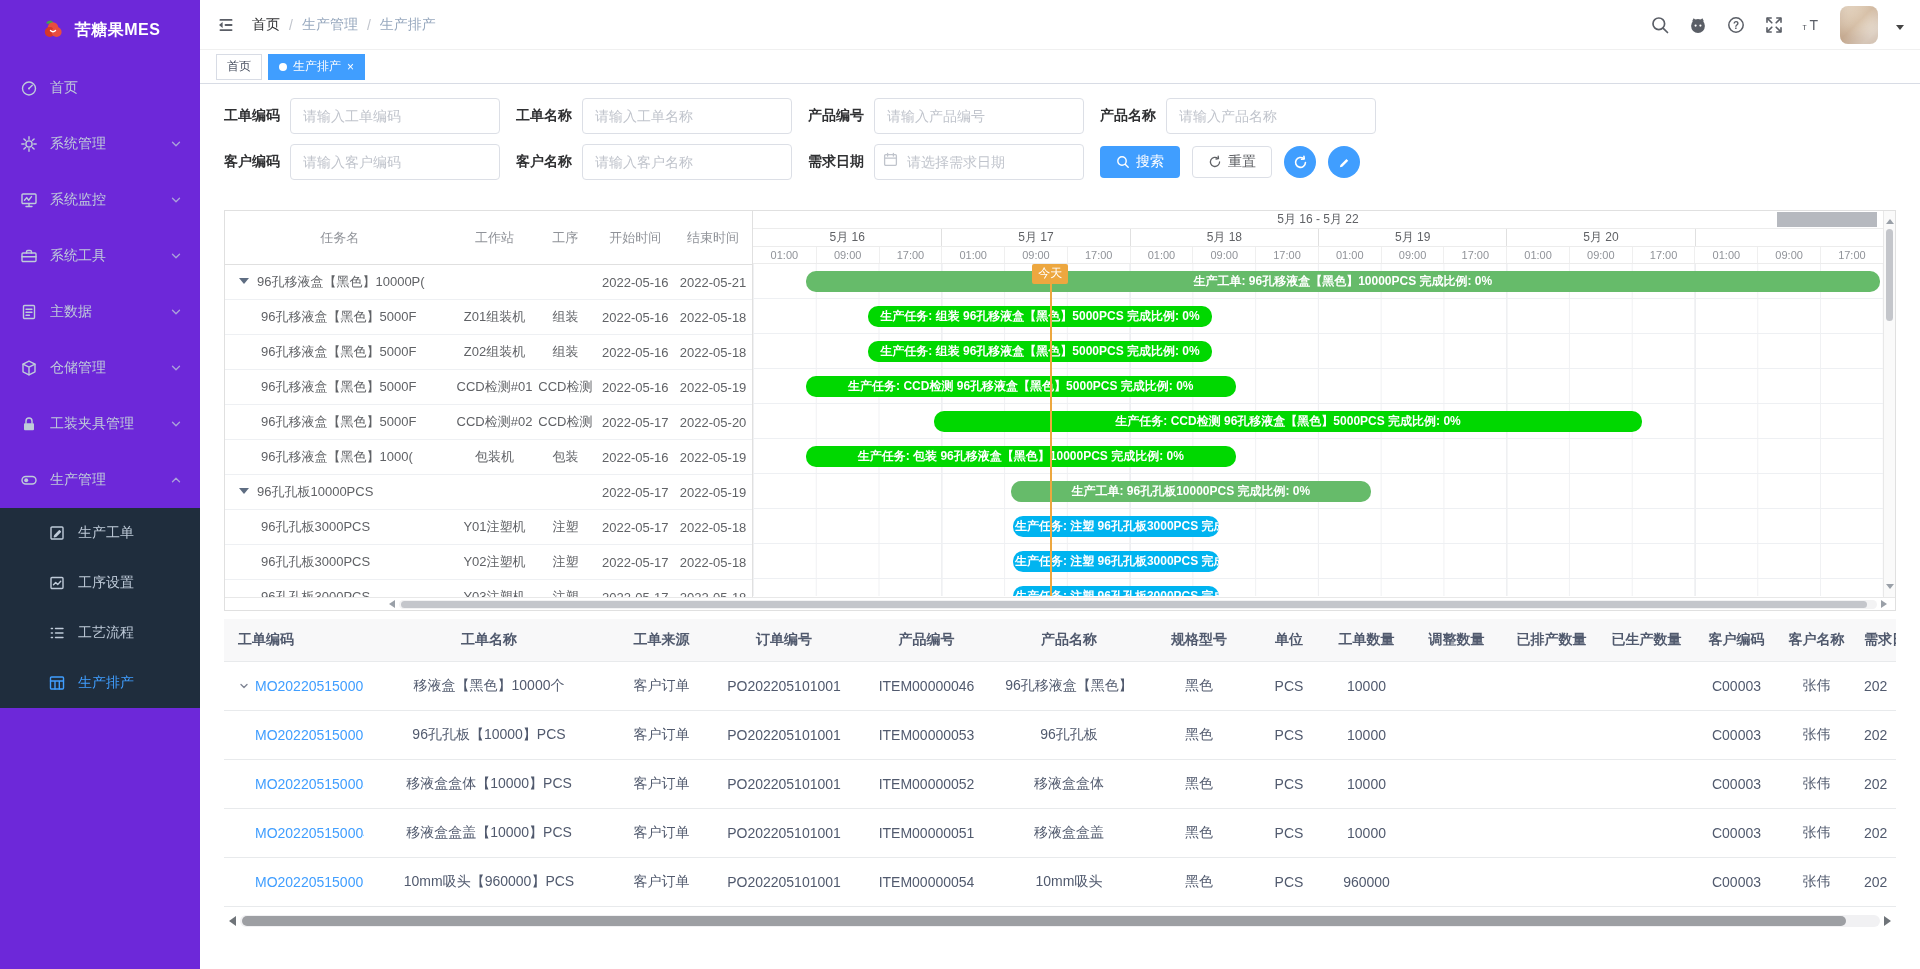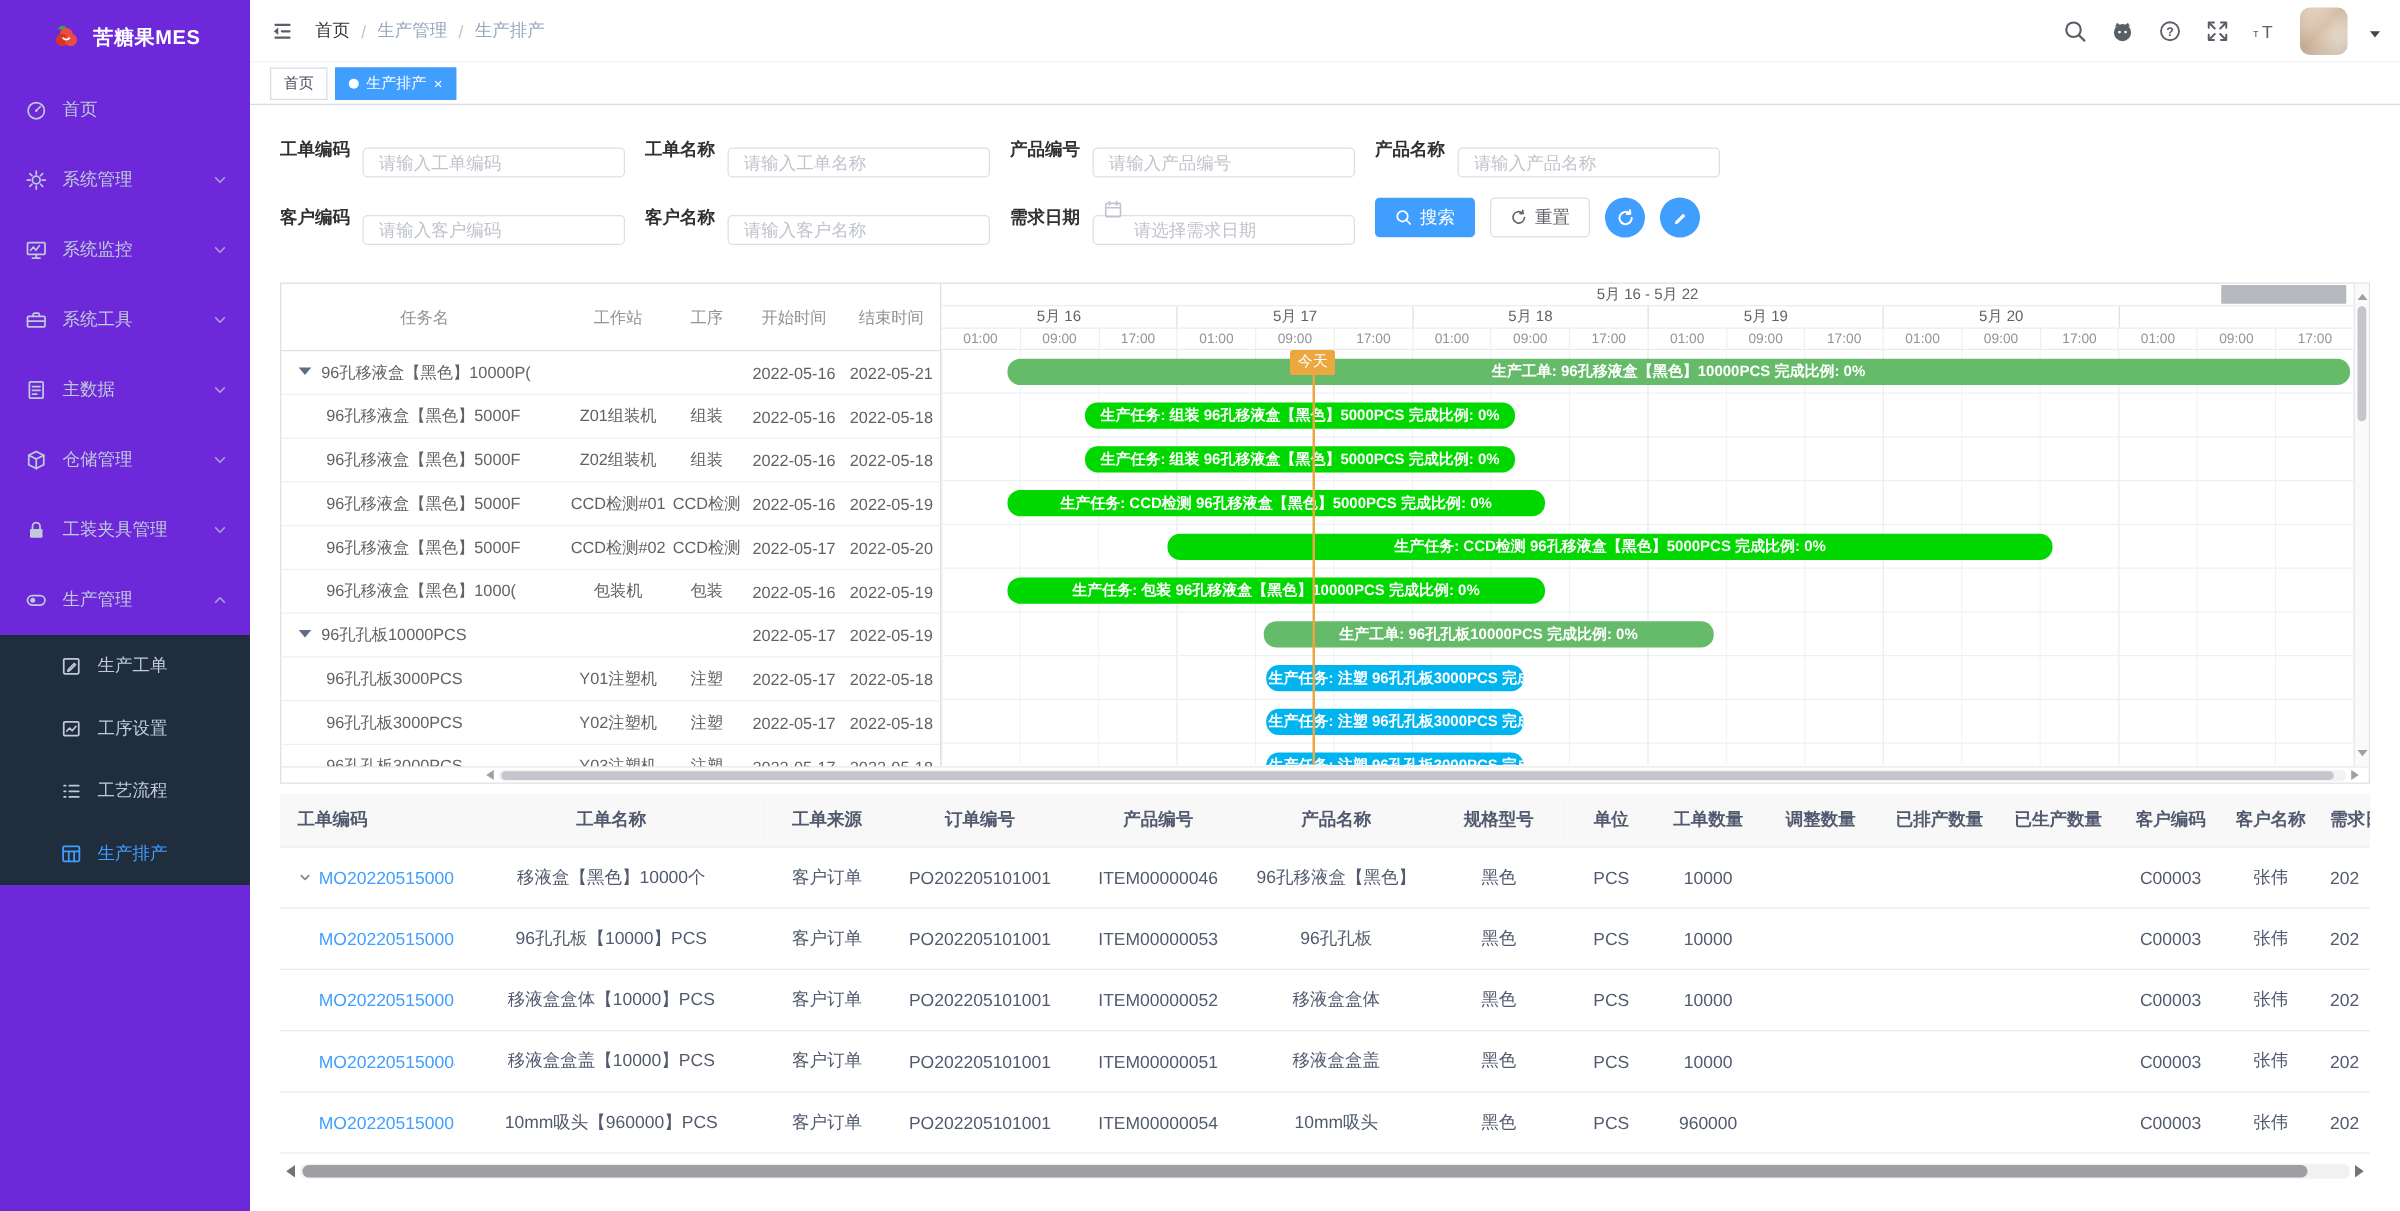--- a/index.html
+++ b/index.html
@@ -47,23 +47,23 @@
   .tab.active { background:#409eff; border-color:#409eff; color:#fff; }
   .tab .dot { width:8px; height:8px; border-radius:50%; background:#fff; }
   .tab .close { font-size:12px; line-height:1; cursor:pointer; }
 
   .content { flex:1; padding:14px 24px 0; overflow:hidden; }
 
   
   .filter-row { display:flex; align-items:center; margin-bottom:10px; }
   .filter-item { display:flex; align-items:center; margin-right:16px; }
   .filter-item label { font-weight:700; color:#303133; margin-right:10px; white-space:nowrap; }
-  .f-input { width:210px; height:24px; border:1px solid #dcdfe6; border-radius:4px;
+  .f-input { width:210px; height:36px; border:1px solid #dcdfe6; border-radius:4px;
              padding:0 12px; font-size:14px; color:#606266; outline:none;
-             font-family:inherit; background:#fff;margin-top:20px; }
+             font-family:inherit; background:#fff; }
   .f-input::placeholder { color:#c0c4cc; }
   .date-wrap { position:relative; }
   .date-wrap .f-input { padding-left:32px; }
   .date-wrap .cal-icon { position:absolute; left:9px; top:8px; width:15px; height:15px; color:#c0c4cc; }
   .btn { height:32px; border-radius:4px; font-size:14px; display:inline-flex; align-items:center;
          gap:6px; padding:0 15px; border:1px solid transparent; cursor:pointer; font-family:Liberation Serif, serif;text-align:center; }
   .btn svg { width:14px; height:14px; }
   .btn-primary { background:#409eff; color:#fff; }
   .btn-plain { background:#fff; border-color:#dcdfe6; color:#606266; }
   .btn-circle { width:32px; height:32px; border-radius:50%; background:#409eff; color:#fff;

